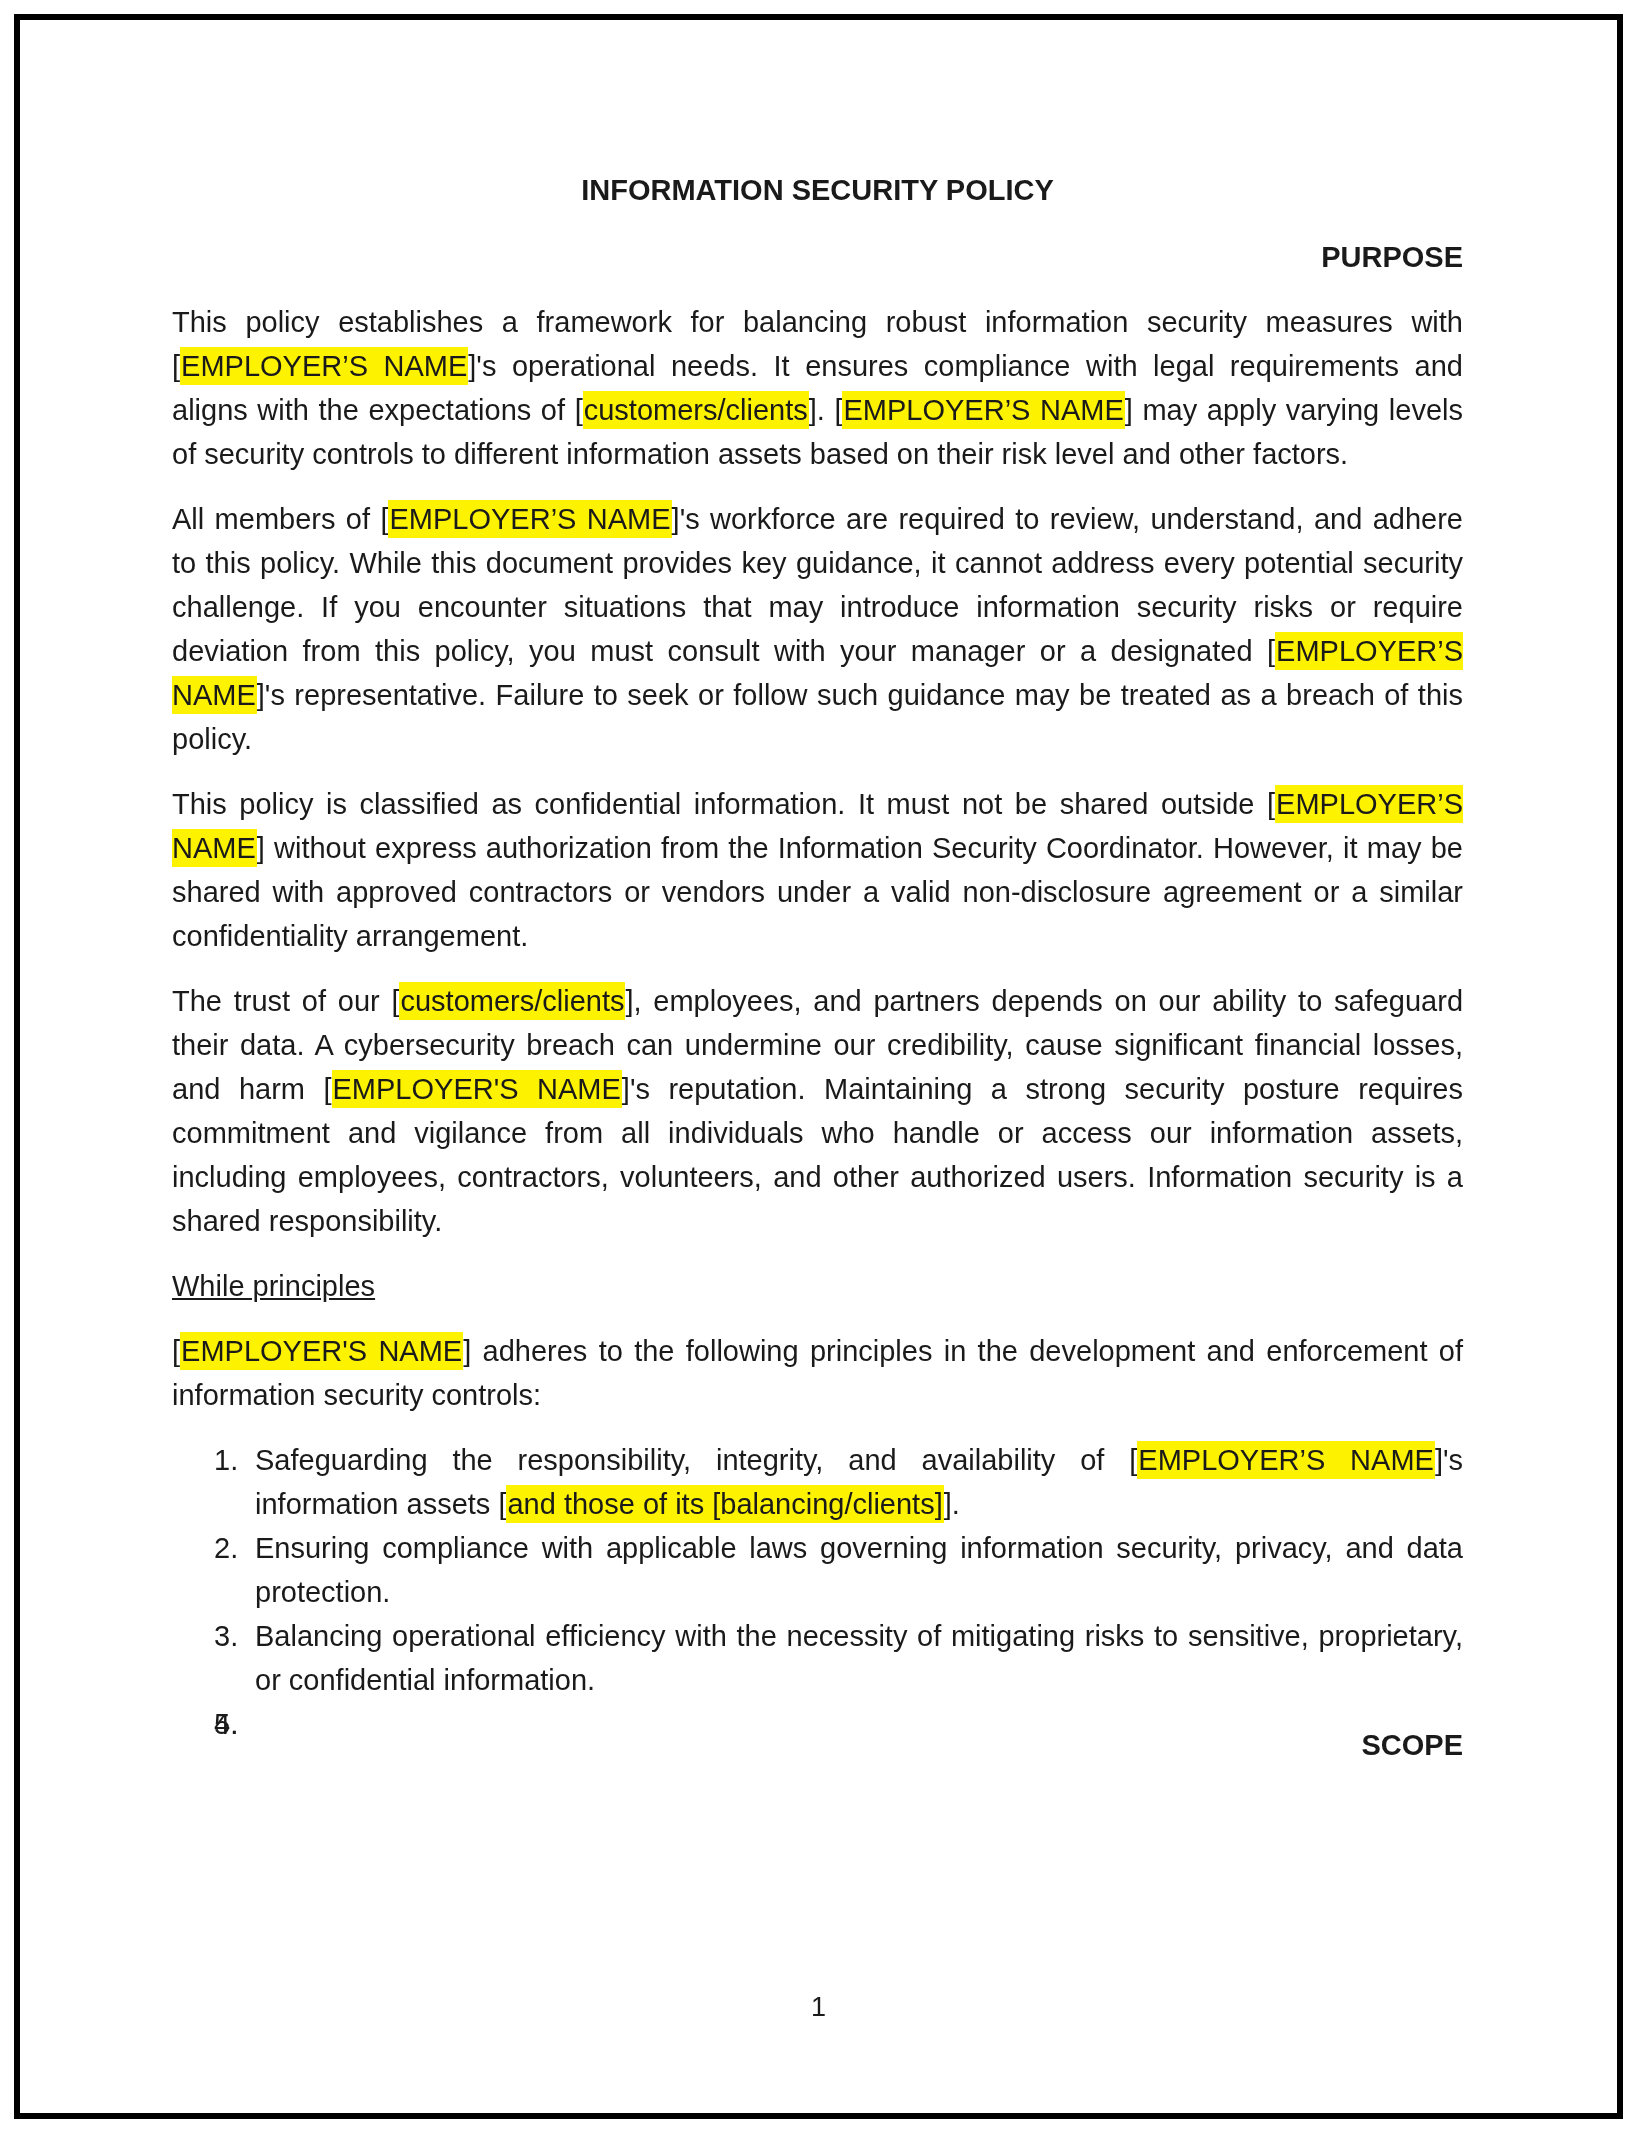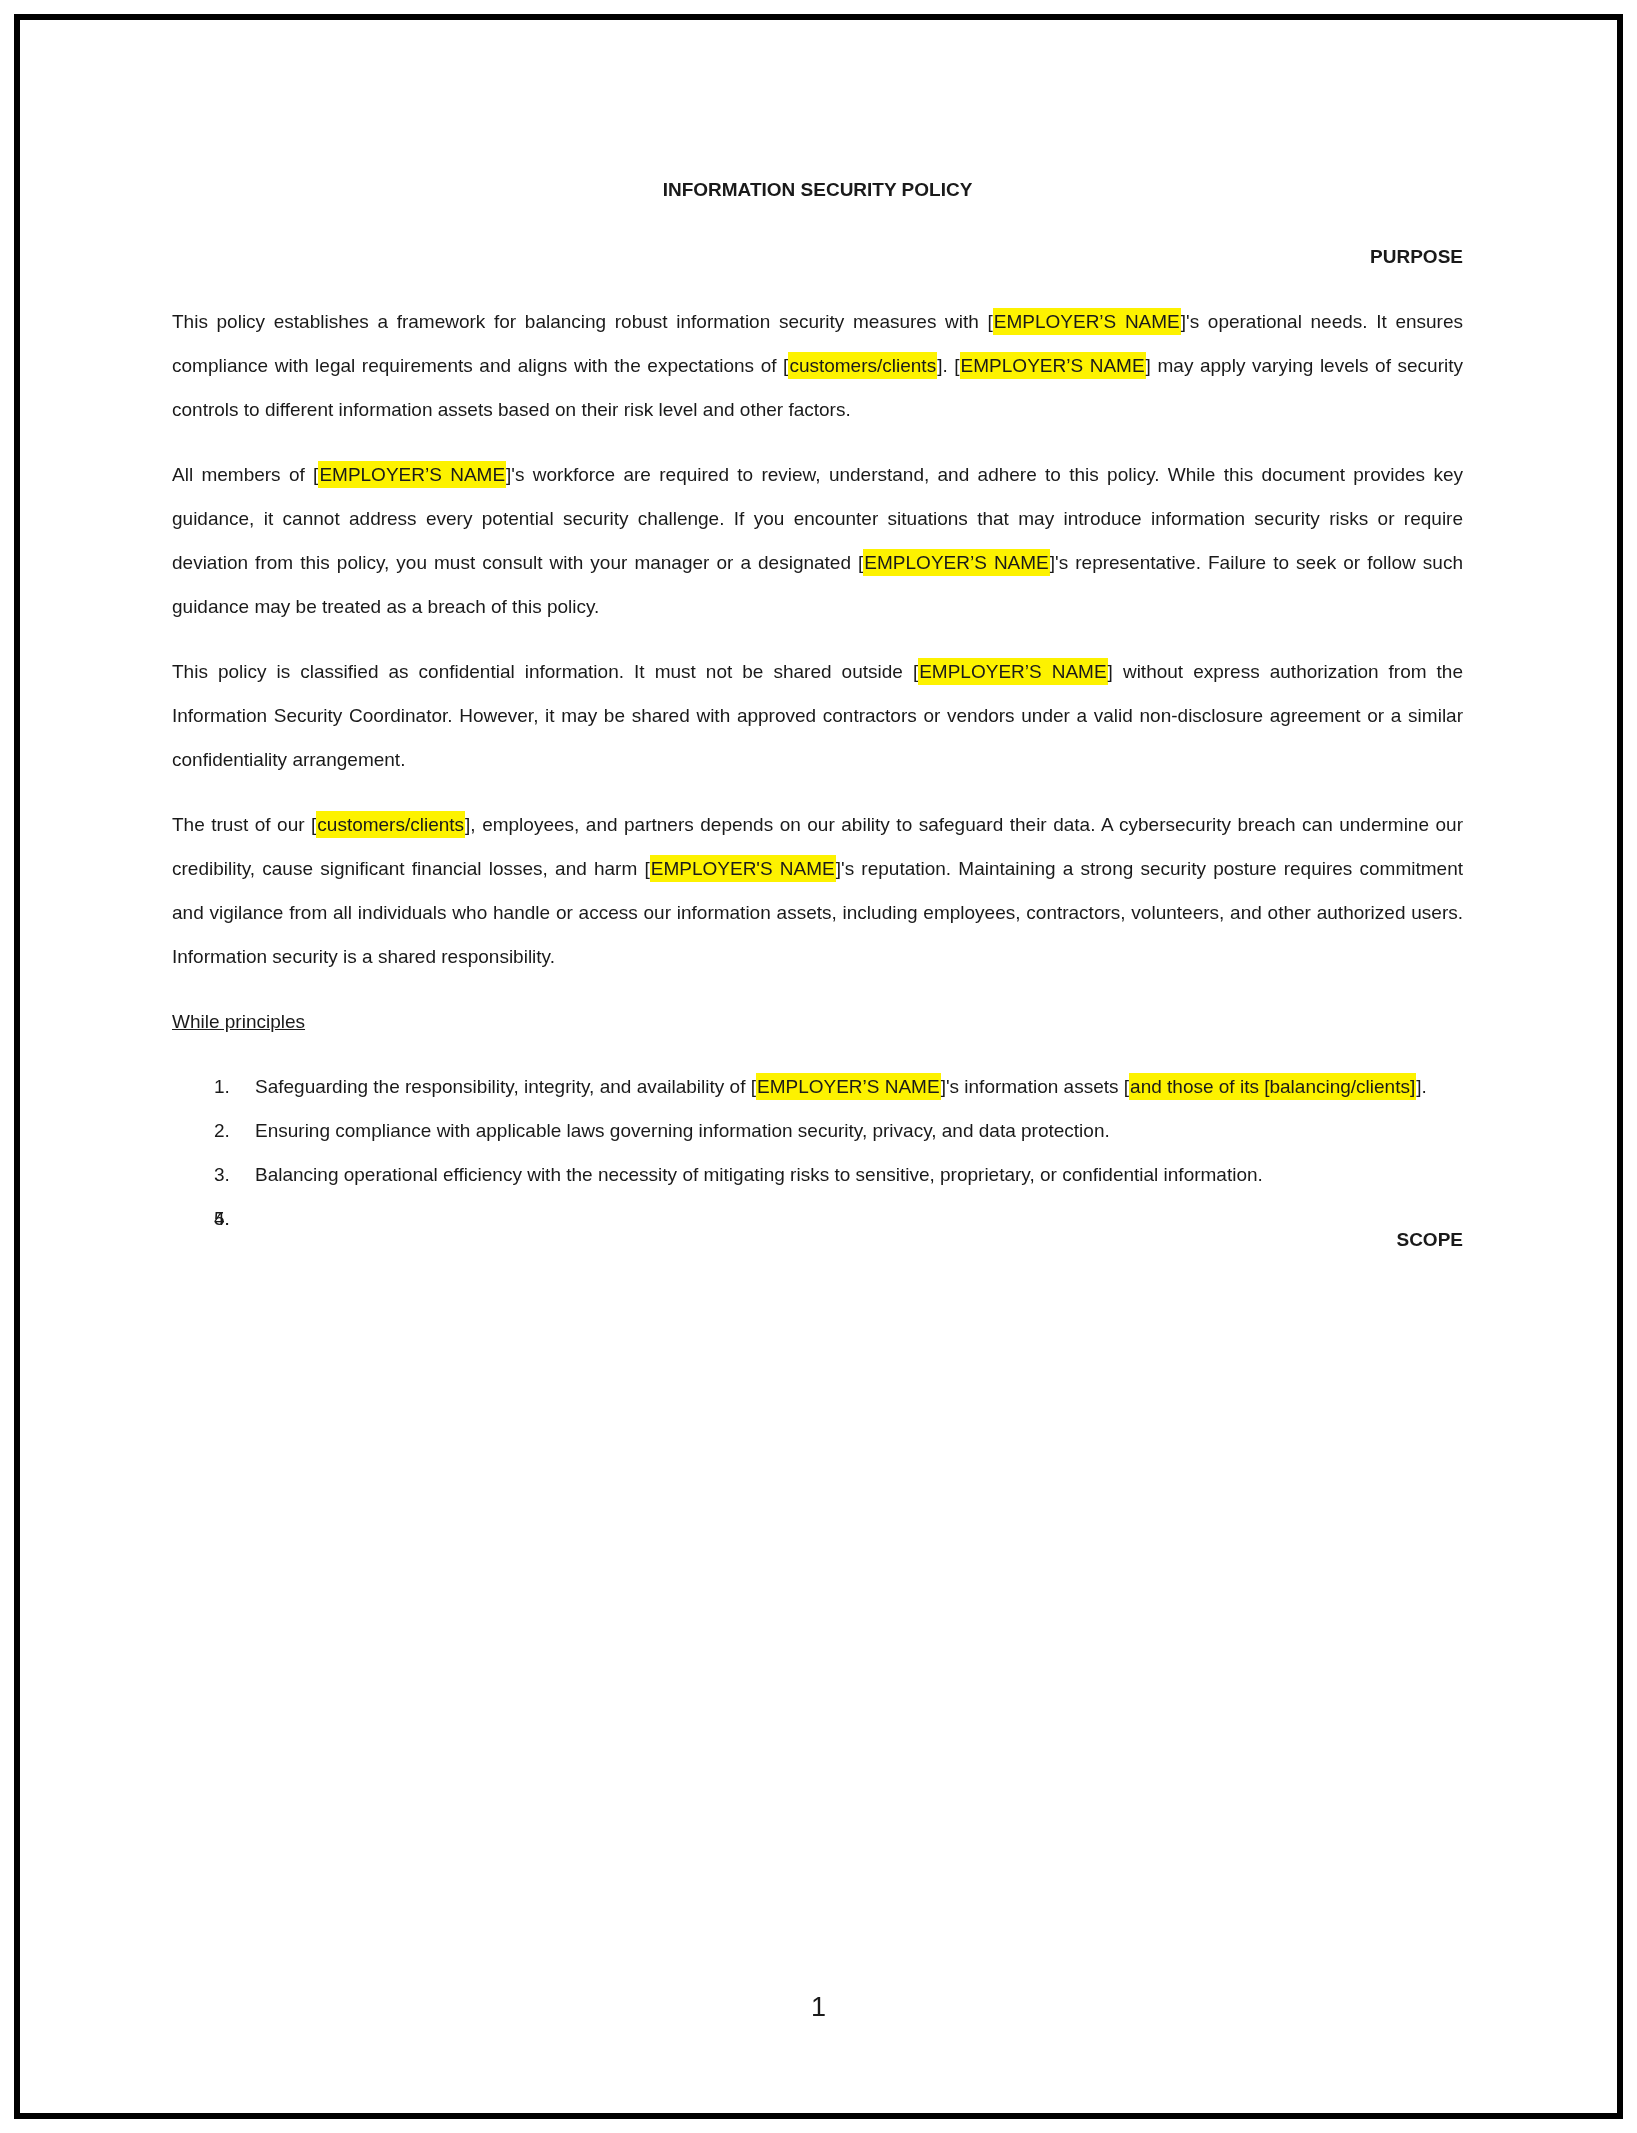--- a/index.html
+++ b/index.html
@@ -12,21 +12,21 @@
     overflow: hidden;
   }
   .page-frame {
     position: absolute; inset: 14px;
     border: 6px solid #000000;
     pointer-events: none;
   }
   .content {
     position: absolute;
     left: 172px; right: 174px; top: 168px;
-    font-size: 19px;
+    font-size: 29px;
     line-height: 44px;
     text-align: justify;
   }
   .doc-title {
     text-align: center;
     font-weight: bold;
     margin: 0 0 23px 0;
   }
   .block { margin: 0 0 21px 0; }
   .heading { font-weight: bold; text-align: right; }
@@ -67,20 +67,21 @@
 
 <div class="content">
   <div class="doc-title">INFORMATION SECURITY POLICY</div>
   <div id="blocks">
       <div class="block heading"><span>PURPOSE</span></div>
       <div class="block para"><span>This policy establishes a framework for balancing robust information security measures with [</span><mark class="hl">EMPLOYER’S NAME</mark><span>]'s operational needs. It ensures compliance with legal requirements and aligns with the expectations of [</span><mark class="hl">customers/clients</mark><span>]. [</span><mark class="hl">EMPLOYER’S NAME</mark><span>] may apply varying levels of security controls to different information assets based on their risk level and other factors.</span></div>
       <div class="block para"><span>All members of [</span><mark class="hl">EMPLOYER’S NAME</mark><span>]'s workforce are required to review, understand, and adhere to this policy. While this document provides key guidance, it cannot address every potential security challenge. If you encounter situations that may introduce information security risks or require deviation from this policy, you must consult with your manager or a designated [</span><mark class="hl">EMPLOYER’S NAME</mark><span>]'s representative. Failure to seek or follow such guidance may be treated as a breach of this policy.</span></div>
       <div class="block para"><span>This policy is classified as confidential information. It must not be shared outside [</span><mark class="hl">EMPLOYER’S NAME</mark><span>] without express authorization from the Information Security Coordinator. However, it may be shared with approved contractors or vendors under a valid non-disclosure agreement or a similar confidentiality arrangement.</span></div>
       <div class="block para"><span>The trust of our [</span><mark class="hl">customers/clients</mark><span>], employees, and partners depends on our ability to safeguard their data. A cybersecurity breach can undermine our credibility, cause significant financial losses, and harm [</span><mark class="hl">EMPLOYER'S NAME</mark><span>]'s reputation. Maintaining a strong security posture requires commitment and vigilance from all individuals who handle or access our information assets, including employees, contractors, volunteers, and other authorized users. Information security is a shared responsibility.</span></div>
       <div class="block heading-underline"><span>While principles</span></div>
+      <div class="block para"><span>[</span><mark class="hl">EMPLOYER'S NAME</mark><span>] adheres to the following principles in the development and enforcement of information security controls:</span></div>
       <ol class="num-list">
         <li><span class="num">1.</span><span>Safeguarding the responsibility, integrity, and availability of [</span><mark class="hl">EMPLOYER’S NAME</mark><span>]'s information assets [</span><mark class="hl">and those of its [balancing/clients]</mark><span>].</span></li>
         <li><span class="num">2.</span><span>Ensuring compliance with applicable laws governing information security, privacy, and data protection.</span></li>
         <li><span class="num">3.</span><span>Balancing operational efficiency with the necessity of mitigating risks to sensitive, proprietary, or confidential information.</span></li>
         <li><span class="num">4.</span></li>
         <li><span class="num">5.</span></li>
       </ol>
       <div class="block heading"><span>SCOPE</span></div>
     </div>
 </div>

